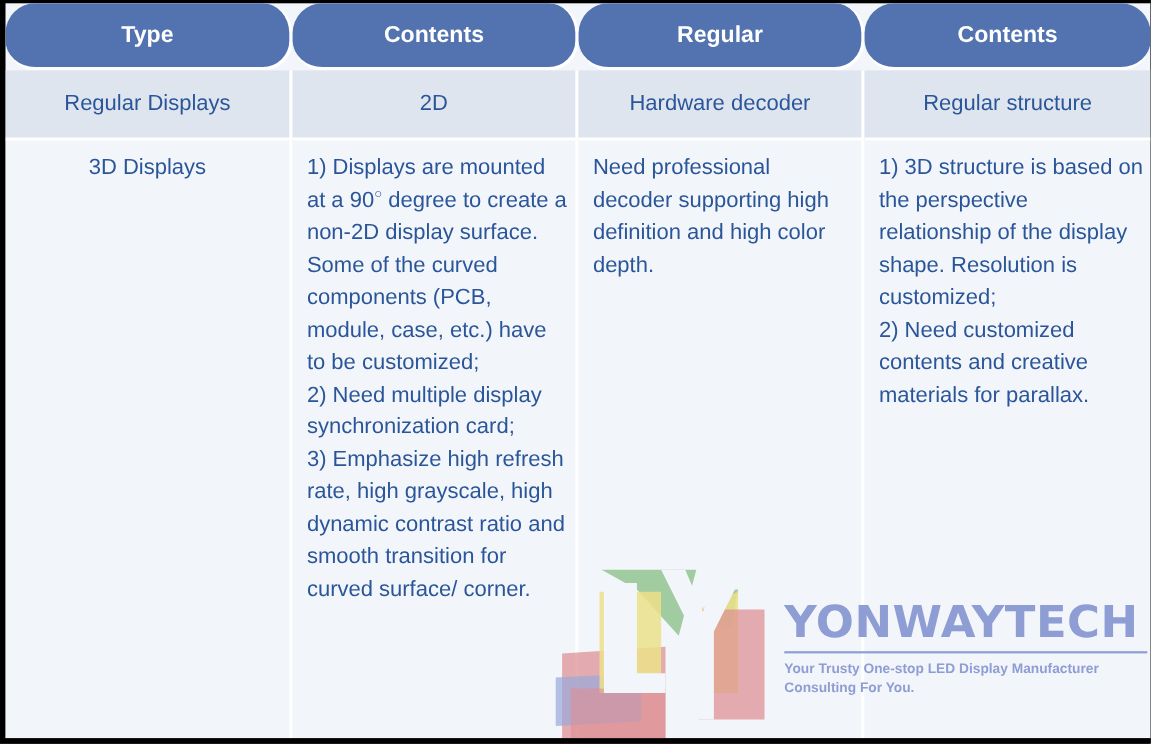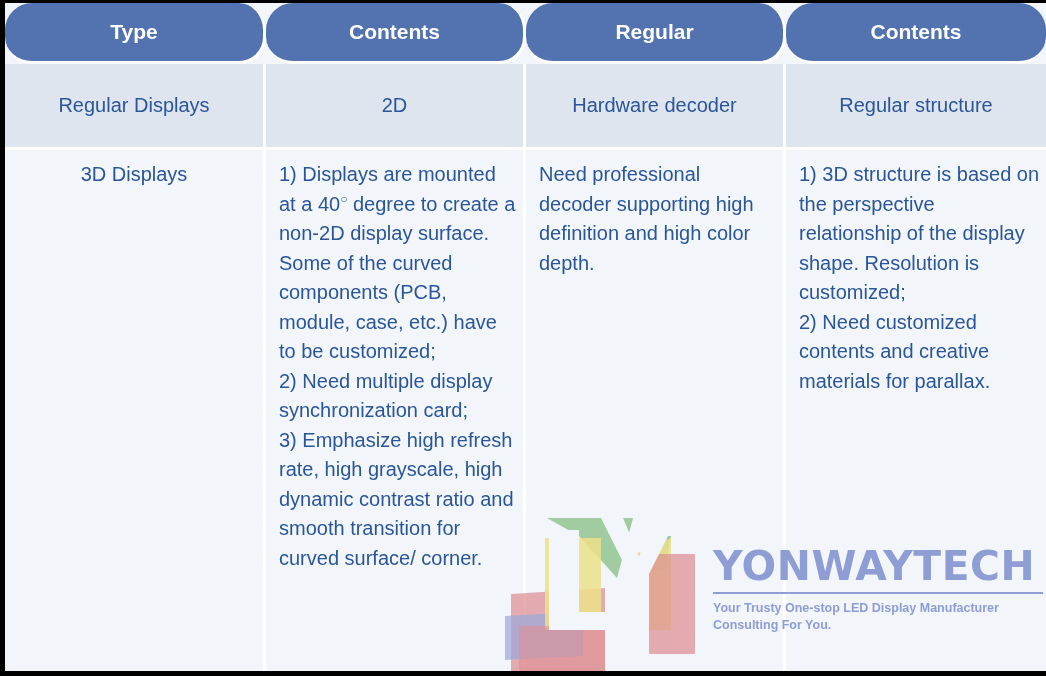--- a/index.html
+++ b/index.html
@@ -60,21 +60,21 @@
     border-right: 3px solid #ffffff;
     border-bottom: 3px solid #ffffff;
     padding: 0;
     border-radius: 27px;
   }
   thead th:last-child { border-right: none; }
 
   
   tbody td {
     border-right: 3px solid #ffffff;
-    padding: 11px;
+    padding: 0;
     vertical-align: top;
   }
   tbody td:last-child { border-right: none; }
 
   tr.row-regular td {
     background: #dfe5ef;
     height: 61px;
     text-align: center;
     vertical-align: middle;
     color: #2a5699;
@@ -180,21 +180,21 @@
 
         <tr class="row-regular">
           <td>Regular Displays</td>
           <td>2D</td>
           <td>Hardware decoder</td>
           <td>Regular structure</td>
         </tr>
 
         <tr class="row-3d">
           <td class="cell-center">3D Displays</td>
-          <td class="cell-body"><span>1) Displays are mounted at a 40</span><span class="deg">○</span><span> degree to create a non-2D display surface. Some of the curved components (PCB, module, case, etc.) have to be customized;
+          <td class="cell-body"><span>1) Displays are mounted at a 90</span><span class="deg">○</span><span> degree to create a non-2D display surface. Some of the curved components (PCB, module, case, etc.) have to be customized;
 2) Need multiple display synchronization card;
 3) Emphasize high refresh rate, high grayscale, high dynamic contrast ratio and smooth transition for curved surface/ corner.</span></td>
           <td class="cell-body">Need professional decoder supporting high definition and high color depth.</td>
           <td class="cell-body">1) 3D structure is based on the perspective relationship of the display shape. Resolution is customized;
 2) Need customized contents and creative materials for parallax.</td>
         </tr>
 
       </tbody>
     </table>
 

